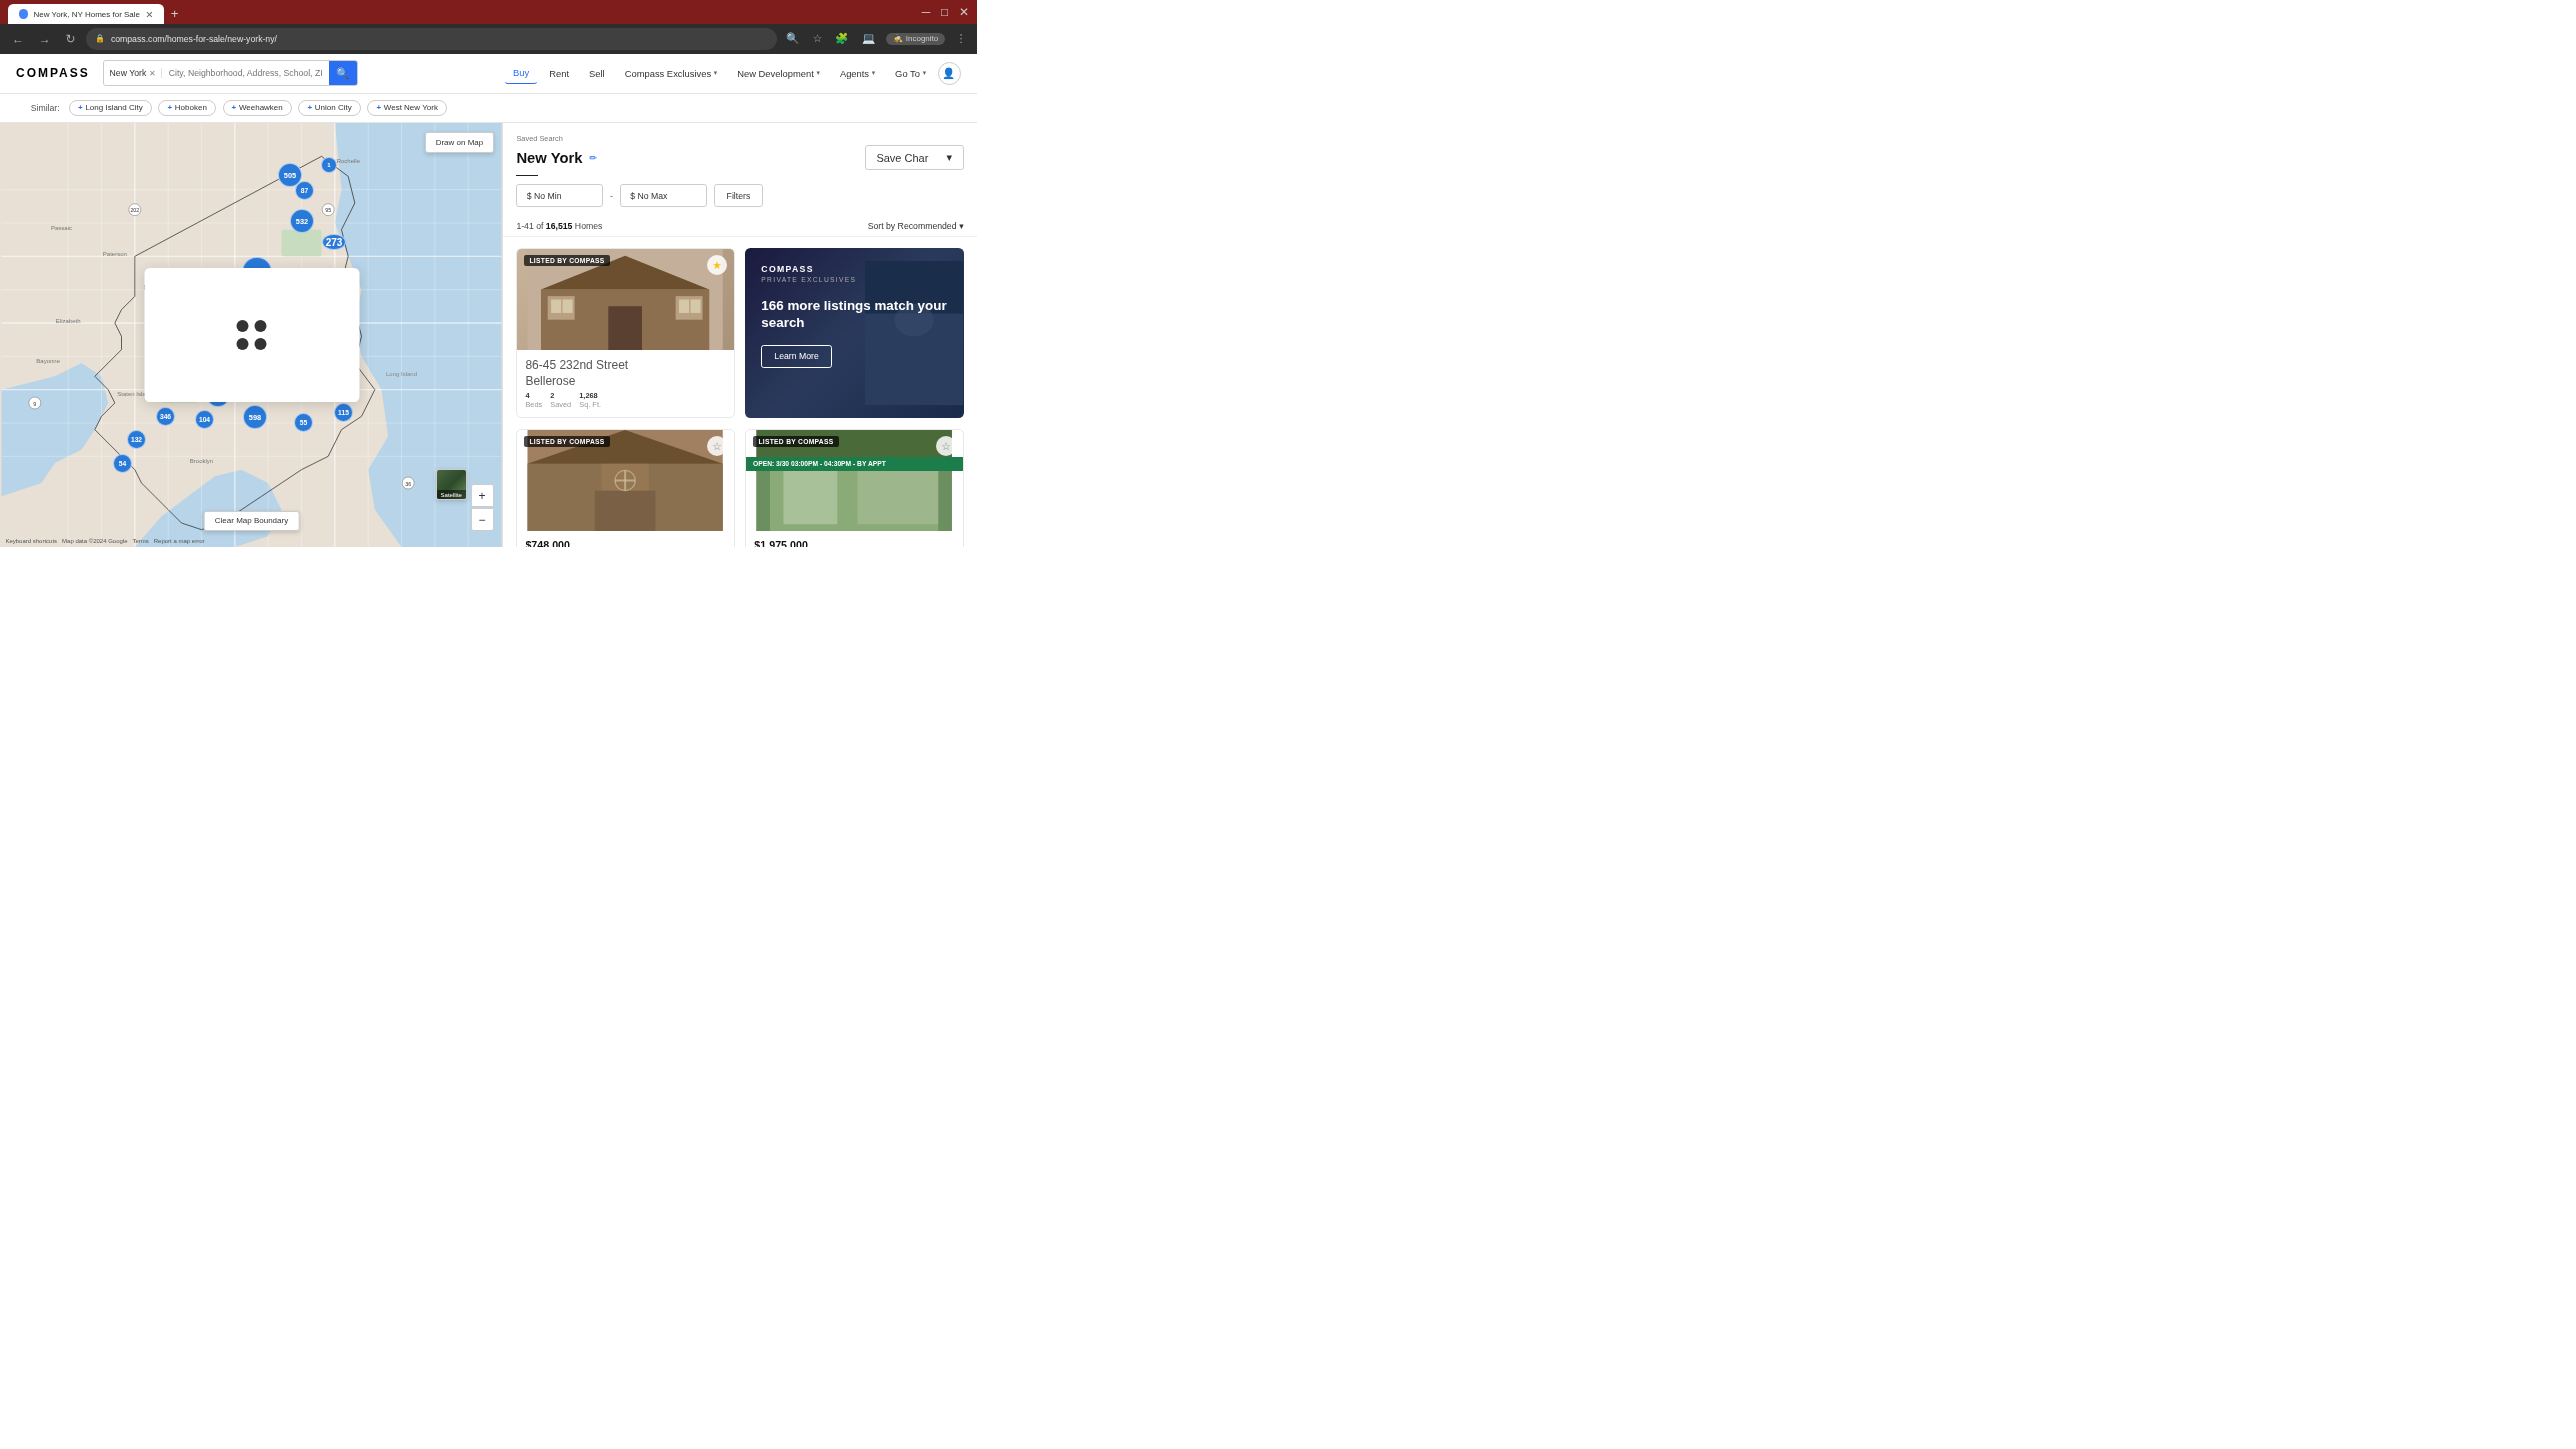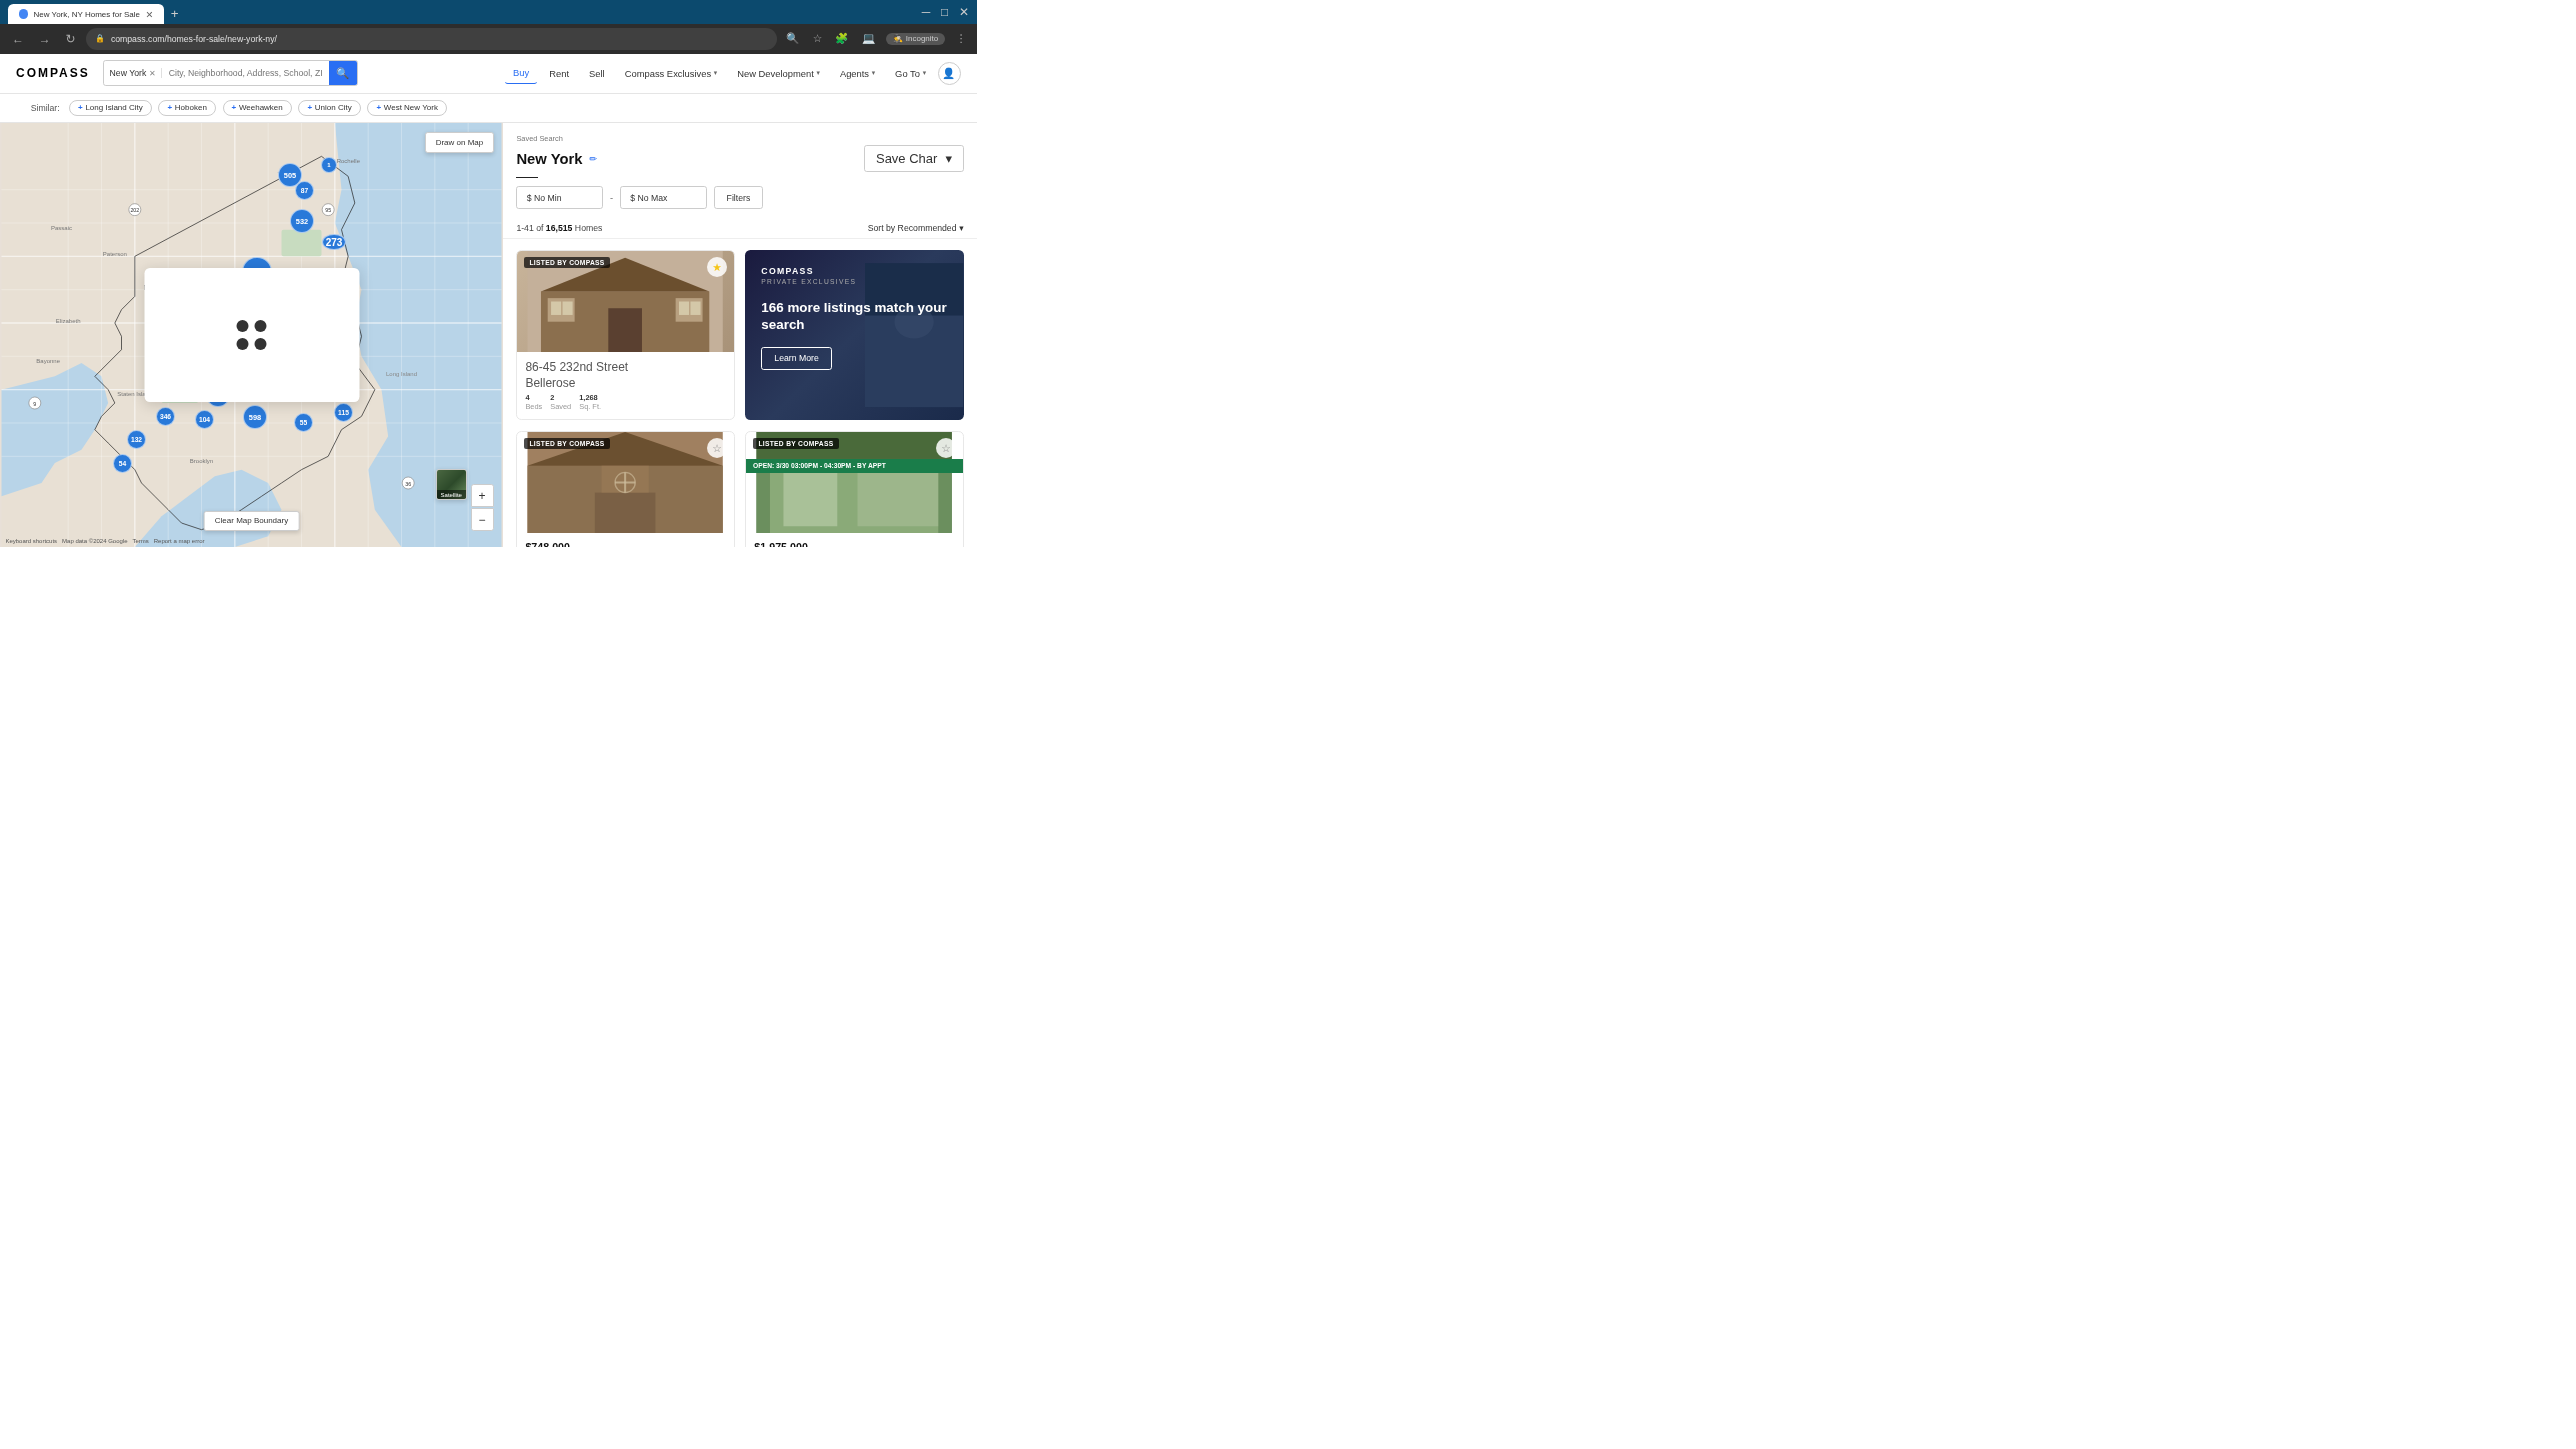--- a/index.html
+++ b/index.html
@@ -1,19 +1,19 @@
 <!DOCTYPE html>
 <html style="font-size:10.7px"><head>
   <meta charset="utf-8">
   <style>
     * { margin: 0; padding: 0; box-sizing: border-box; }
     body { font-family: -apple-system, BlinkMacSystemFont, 'Segoe UI', Arial, sans-serif; background: #fff; width: 977px; height: 547px; overflow: hidden; position: relative; }
 
     
-    .browser-chrome { background: #0c4a6e; height: 24px; display: flex; align-items: center; padding: 0 8px; gap: 5.4px; }
+    .browser-chrome { background: #7f1d1d; height: 24px; display: flex; align-items: center; padding: 0 8px; gap: 5.4px; }
     .browser-tabs { display: flex; align-items: flex-end; height: 100%; gap: 1.3px; }
     .browser-tab { background: #fff; border-radius: 5.4px 5.4px 0 0; padding: 4px 10.7px; font-size: 8px; color: #333; display: flex; align-items: center; gap: 5.4px; height: 20px; min-width: 134px; }
     .browser-tab .tab-favicon { width: 9.4px; height: 9.4px; background: #4285f4; border-radius: 50%; display: inline-block; }
     .browser-tab .tab-close { margin-left: auto; color: #666; font-size: 9.4px; cursor: pointer; }
     .browser-tab-new { background: transparent; border: none; color: #ccc; font-size: 13.4px; cursor: pointer; padding: 2.7px 5.4px; }
     .browser-controls { display: flex; align-items: center; gap: 10.7px; margin-left: auto; }
     .browser-control-btn { background: none; border: none; color: #ccc; font-size: 12px; cursor: pointer; }
 
     
     .browser-nav { background: #2d2d2d; height: 29.5px; display: flex; align-items: center; padding: 0 8px; gap: 6.7px; }
@@ -72,21 +72,21 @@
     .loading-dots { display: grid; grid-template-columns: 1fr 1fr; gap: 6.7px; padding: 13.4px; }
     .loading-dot { width: 12px; height: 12px; background: #333; border-radius: 50%; }
 
     
     .results-panel { flex: 1; background: #fff; overflow-y: auto; padding: 0; display: flex; flex-direction: column; }
     .results-header { padding: 10.7px 13.4px 0; position: sticky; top: 0; background: #fff; z-index: 5; }
     .saved-search-label { font-size: 7.4px; color: #777; margin-bottom: 2.7px; }
     .results-title-row { display: flex; align-items: center; gap: 6.7px; margin-bottom: 5.4px; }
     .results-title { font-size: 14.8px; font-weight: 600; color: #111; }
     .edit-icon { color: #296ef3; cursor: pointer; font-size: 9.4px; }
-    .save-changes-btn { margin-left: auto; background: none; border: 0.7px solid #ccc; border-radius: 2.7px; padding: 4.7px 10.7px; font-size: 13px; color: #333; cursor: pointer; display: flex; align-items: flex-start; gap: 8px; }
+    .save-changes-btn { margin-left: auto; background: none; border: 0.7px solid #ccc; border-radius: 2.7px; padding: 4.7px 10.7px; font-size: 11px; color: #333; cursor: pointer; display: flex; align-items: center; gap: 18px; }
     .results-divider { height: 1.3px; background: #222; width: 21.5px; margin-bottom: 8px; }
     .price-row { display: flex; align-items: center; gap: 6.7px; margin-bottom: 8px; }
     .price-input { border: 0.7px solid #ccc; border-radius: 2.7px; padding: 5.4px 9.4px; font-size: 8.7px; color: #333; display: flex; align-items: center; gap: 4px; min-width: 87px; cursor: pointer; }
     .price-dash { color: #666; font-size: 9.4px; }
     .filters-btn { background: none; border: 0.7px solid #ccc; border-radius: 2.7px; padding: 5.4px 12px; font-size: 8.7px; color: #333; cursor: pointer; font-weight: 500; }
     .results-count-row { display: flex; align-items: center; justify-content: space-between; padding: 5.4px 13.4px; border-bottom: 0.7px solid #eee; }
     .results-count { font-size: 8.7px; color: #444; }
     .results-count strong { color: #111; }
     .sort-btn { font-size: 8.7px; color: #333; cursor: pointer; display: flex; align-items: center; gap: 2.7px; background: none; border: none; }
 

